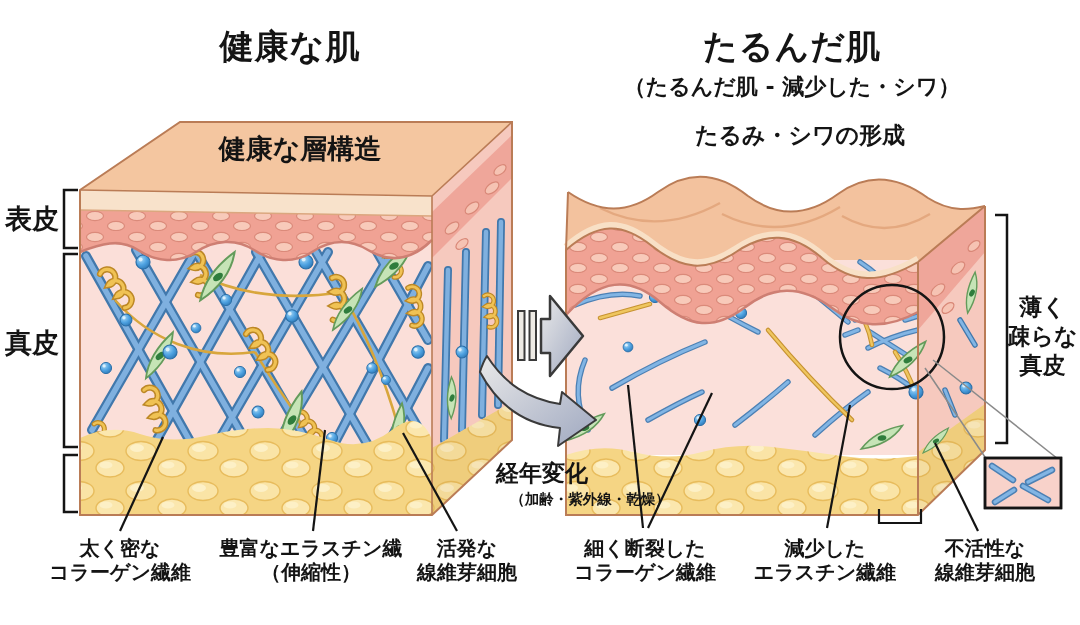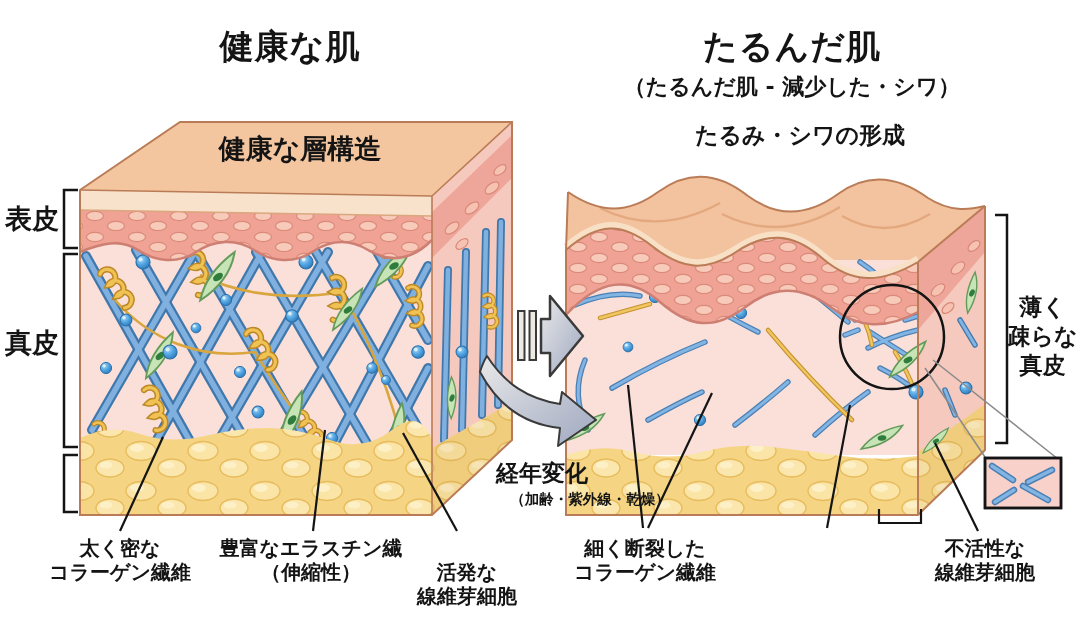--- a/index.html
+++ b/index.html
@@ -318,20 +318,22 @@
 疎らな
 真皮</div>
 
 <div class="lbl aging" style="left:442px;top:460px;width:200px;">経年変化</div>
 <div class="lbl aging2" style="left:431px;top:491px;width:222px;margin-left:48px;">（加齢・紫外線・乾燥）</div>
 
 <div class="lbl callout" style="left:20px;top:536px;width:200px;">太く密な
 コラーゲン繊維</div>
 <div class="lbl callout" style="left:211px;top:536px;width:200px;">豊富なエラスチン繊
 （伸縮性）</div>
-<div class="lbl callout" style="left:367px;top:560px;width:200px;">活発な
+<div class="lbl callout" style="left:367px;top:536px;width:200px;">活発な
 線維芽細胞</div>
 <div class="lbl callout" style="left:545px;top:536px;width:200px;">細く断裂した
 コラーゲン繊維</div>
+<div class="lbl callout" style="left:725px;top:536px;width:200px;">減少した
+エラスチン繊維</div>
 <div class="lbl callout" style="left:885px;top:536px;width:200px;">不活性な
 線維芽細胞</div>
 
 </div>
 
 </body></html>

